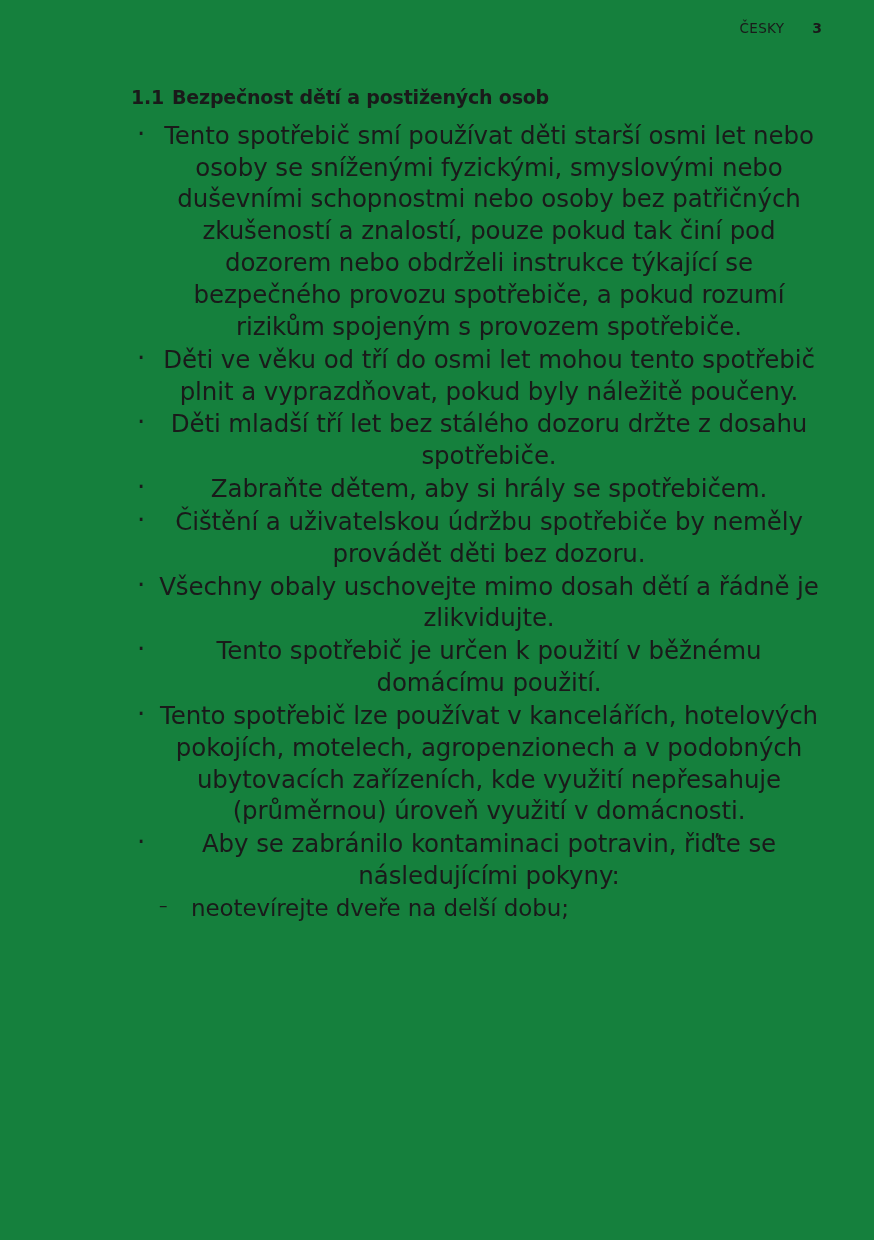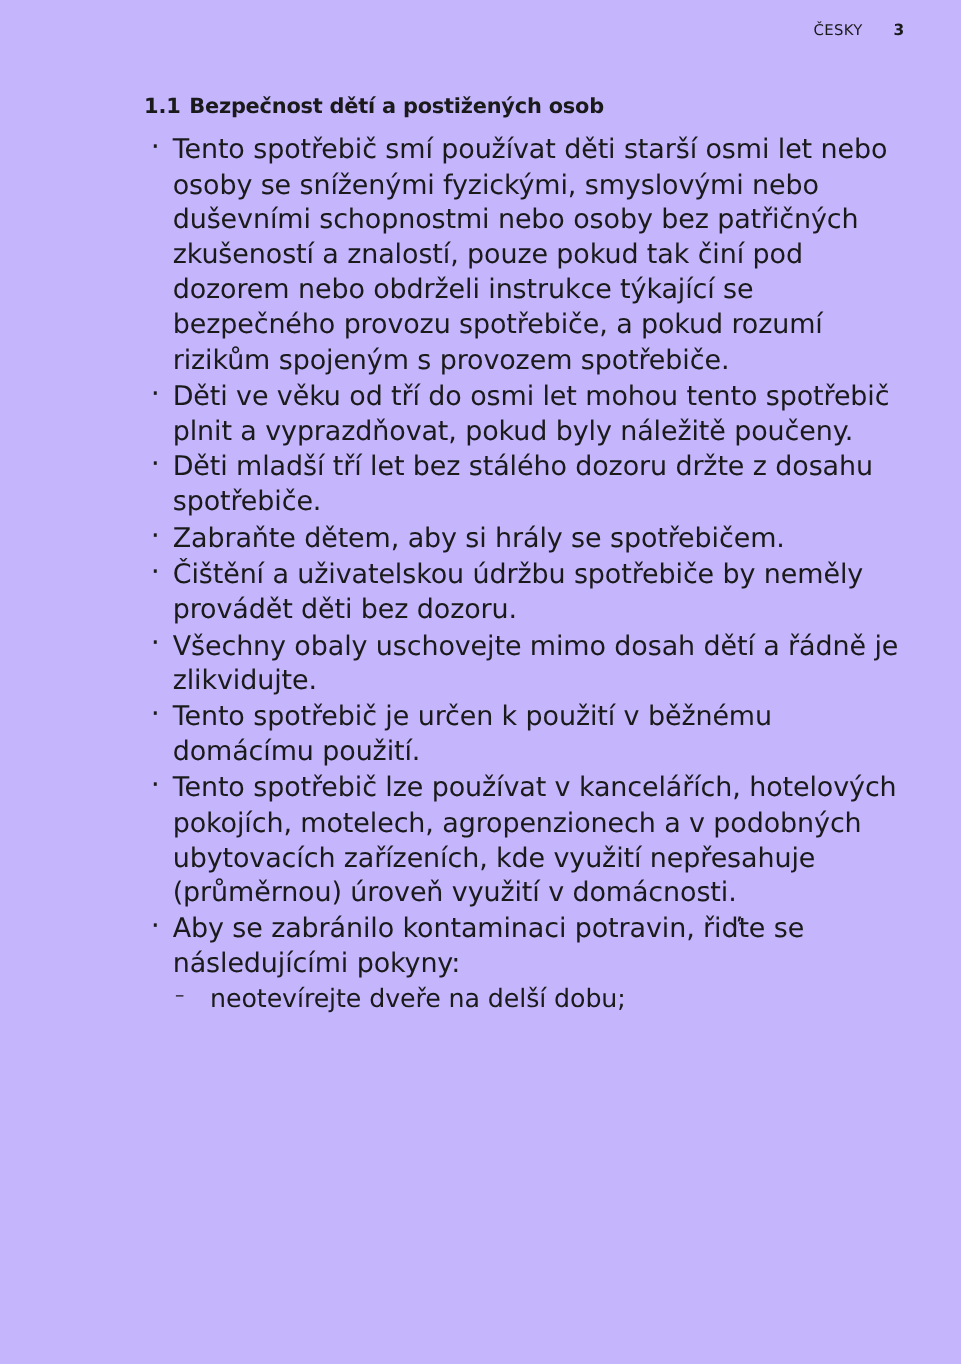--- a/index.html
+++ b/index.html
@@ -4,21 +4,21 @@
 <style>
   html, body {
     margin: 0;
     padding: 0;
     background: #ffffff;
   }
   .page {
     position: relative;
     width: 874px;
     height: 1240px;
-    background: #c4b5fd;
+    background: #15803d;
     font-family: "DejaVu Sans", sans-serif;
     color: #1a1a1a;
     overflow: hidden;
     box-sizing: border-box;
   }
 
   
   .page-header {
     position: absolute;
     top: 20px;
@@ -63,20 +63,21 @@
     line-height: 1.25;
   }
   h2.section-heading .num {
     margin-right: 8px;
   }
 
   ul.bullets {
     list-style: none;
     margin: 0;
     padding: 0;
+    text-align: center;
   }
   ul.bullets > li {
     position: relative;
     padding-left: 26px;
     font-size: 24.5px;
     line-height: 1.3;
     letter-spacing: -0.1px;
     margin-bottom: 1px;
   }
   ul.bullets > li::before {

